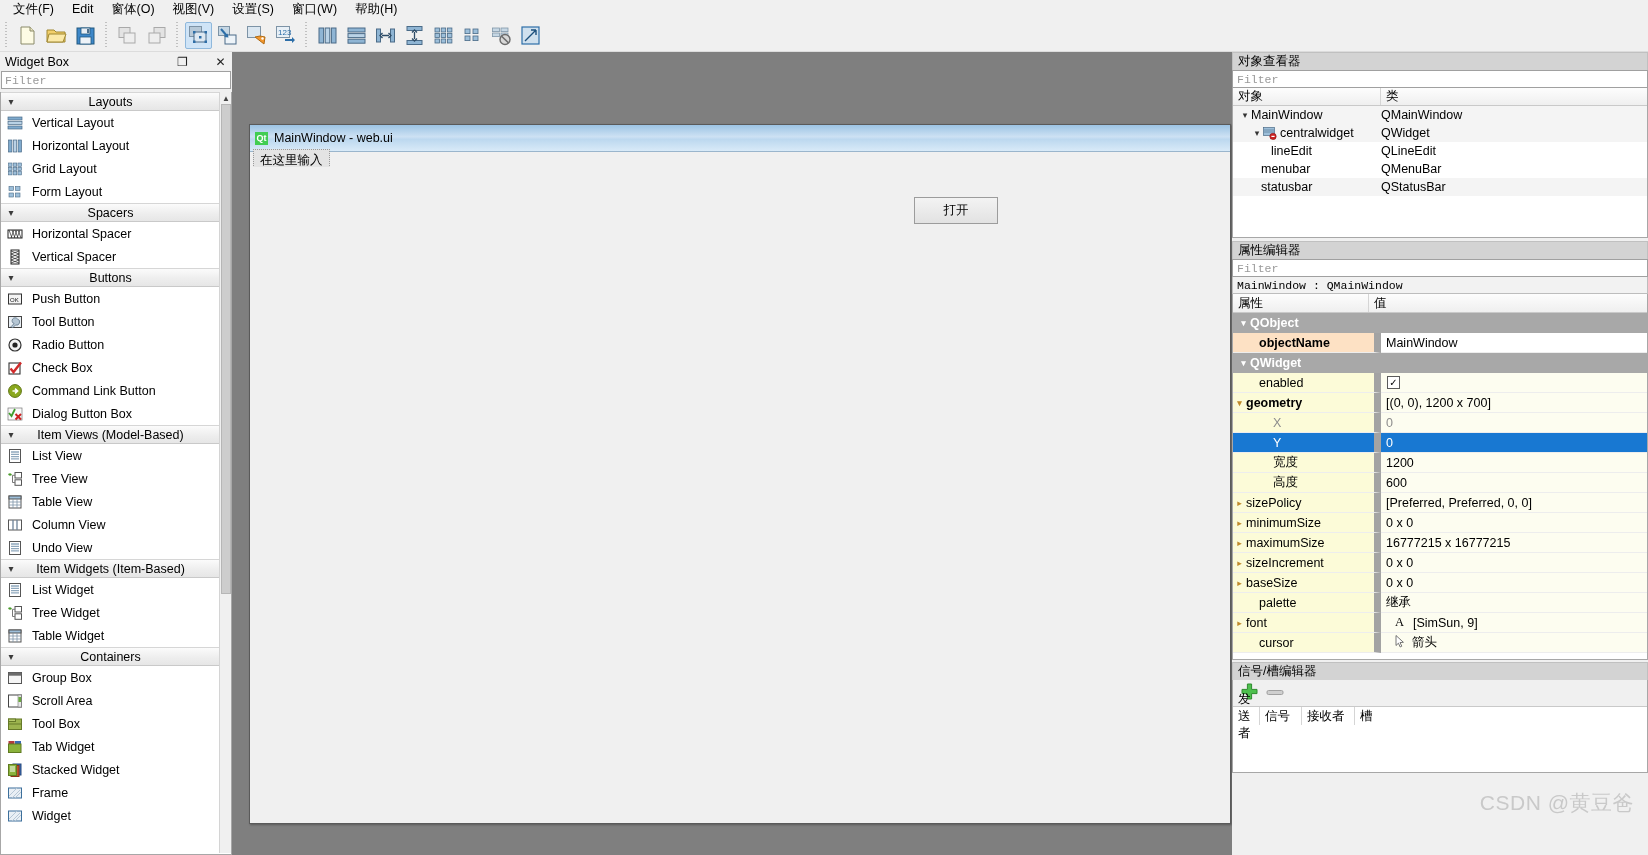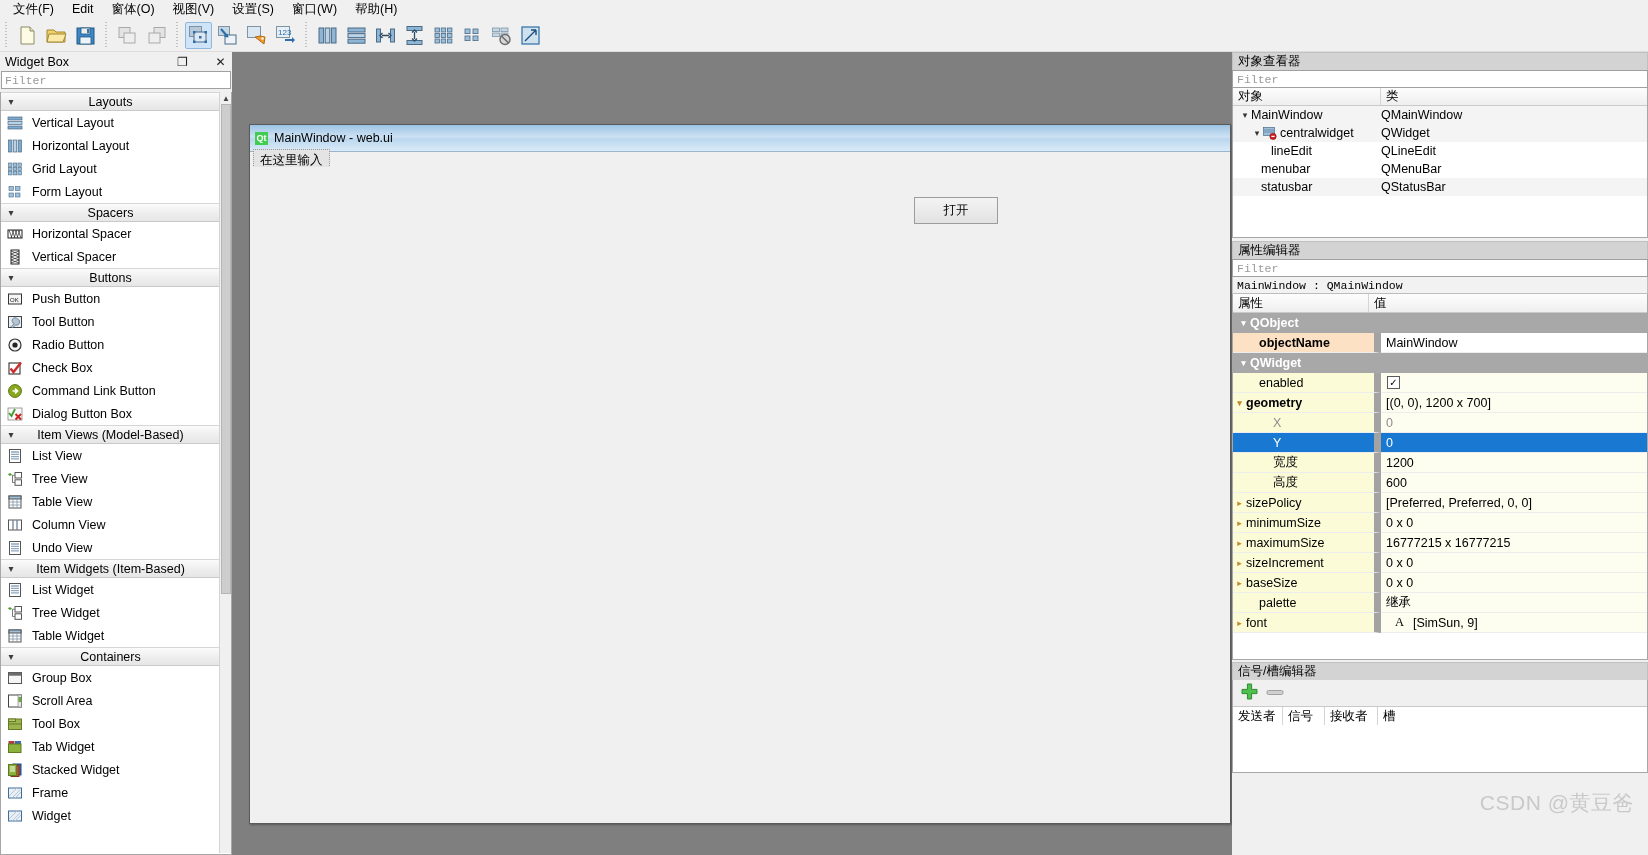--- a/index.html
+++ b/index.html
@@ -980,40 +980,53 @@
       <div class="pe-row">
         <div class="pn yel-n">
             <span class="chev">▸</span>
             <span>font</span>
           </div>
         <div class="pv yel-v" style="padding-left:14px">
           <span style="font-family:'Liberation Serif',serif;margin-right:9px">A</span>
           <span>[SimSun, 9]</span>
         </div>
       </div>
+      <div class="pe-row">
+        <div class="pn yel-n" style="padding-left:26px">
+            <span>cursor</span>
+          </div>
+        <div class="pv yel-v" style="padding-left:14px">
+          <span style="margin-right:7px">
+            <svg width="10" height="13" viewBox="0 0 10 13">
+                <path d="M1 0.5 L1 10.5 L3.4 8.2 L5.2 12 L6.8 11.2 L5 7.6 L8.4 7.3 Z" fill="#fff" stroke="#555" stroke-width=".8"></path>
+              </svg>
+          </span>
+          <span>箭头</span>
+        </div>
+      </div>
     </div>
 
     <div class="r-title" style="margin-top:2px">
       <span>信号/槽编辑器</span>
     </div>
     <div class="ss">
       <div class="ss-toolbar">
         <span>
           <svg width="17" height="17" viewBox="0 0 17 17">
               <path d="M6.4 1 h4.2 v5.4 H16 v4.2 h-5.4 V16 H6.4 v-5.4 H1 V6.4 h5.4z" fill="#4ec04e" stroke="#2f8c2f" stroke-width="1"></path>
             </svg>
         </span>
         <span>
           <svg width="18" height="9" viewBox="0 0 18 9">
               <rect x="1" y="2.5" width="16" height="4" rx="1.5" fill="#cfcfcf" stroke="#a0a0a0"></rect>
             </svg>
         </span>
       </div>
       <div class="ss-head">
-        <div style="width:50px">发送者</div>
+        <div style="width:27px">发送者</div>
         <div style="width:42px">信号</div>
         <div style="width:53px">接收者</div>
         <div style="flex:1;border-right:none">槽</div>
       </div>
       <div class="ss-body"></div>
     </div>
   </div>
 
   <div class="watermark">CSDN @黄豆爸</div>
 </div>

